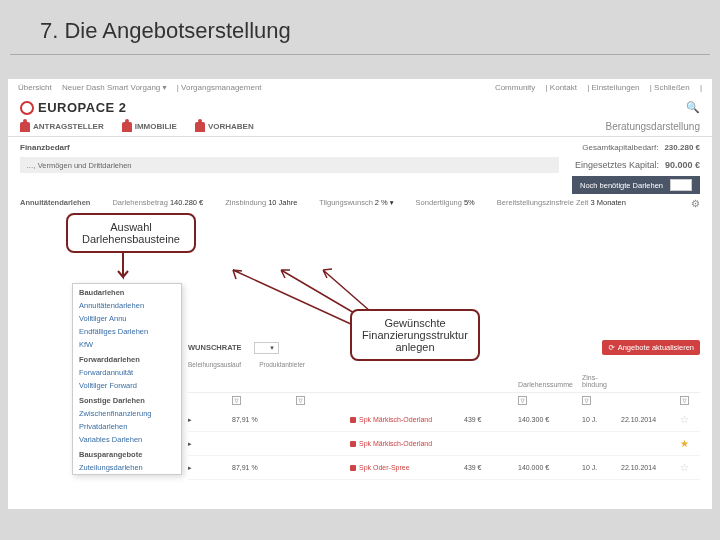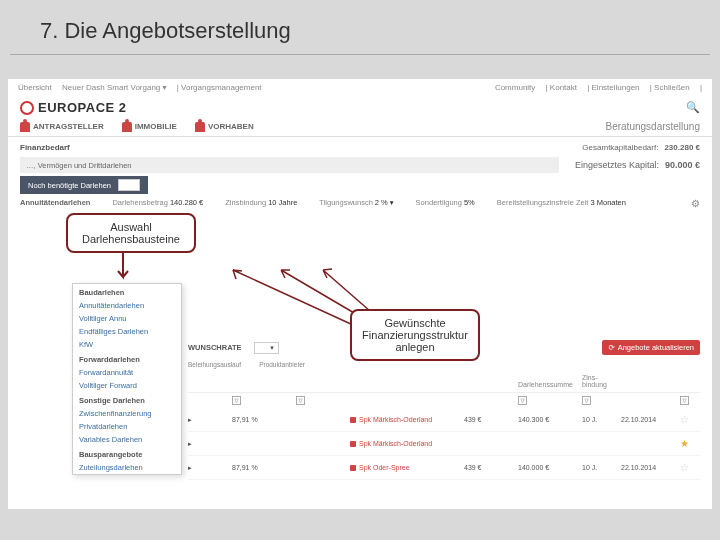--- a/index.html
+++ b/index.html
@@ -106,21 +106,21 @@
   <div class="finanzbedarf">
     <span class="fin-left">Finanzbedarf</span>
     <span class="fin-right"><span>Gesamtkapitalbedarf:</span><span class="fin-val">230.280 €</span></span>
   </div>
 
   <div class="bar-row">
     <div class="graybar">…, Vermögen und Drittdarlehen</div>
     <span class="fin-right"><span>Eingesetztes Kapital:</span><span class="fin-val">90.000 €</span></span>
   </div>
 
-  <div style="display:flex;padding-right:12px">
+  <div style="display:flex;justify-content:flex-end;padding-right:12px">
     <div class="darkbar">
       <span>Noch benötigte Darlehen</span>
       <span class="input-mini">0 €</span>
     </div>
   </div>
 
   <div class="annuity-row">
     <span style="font-weight:700">Annuitätendarlehen</span>
     <div class="field">
         <span class="field-label">Darlehensbetrag</span>

